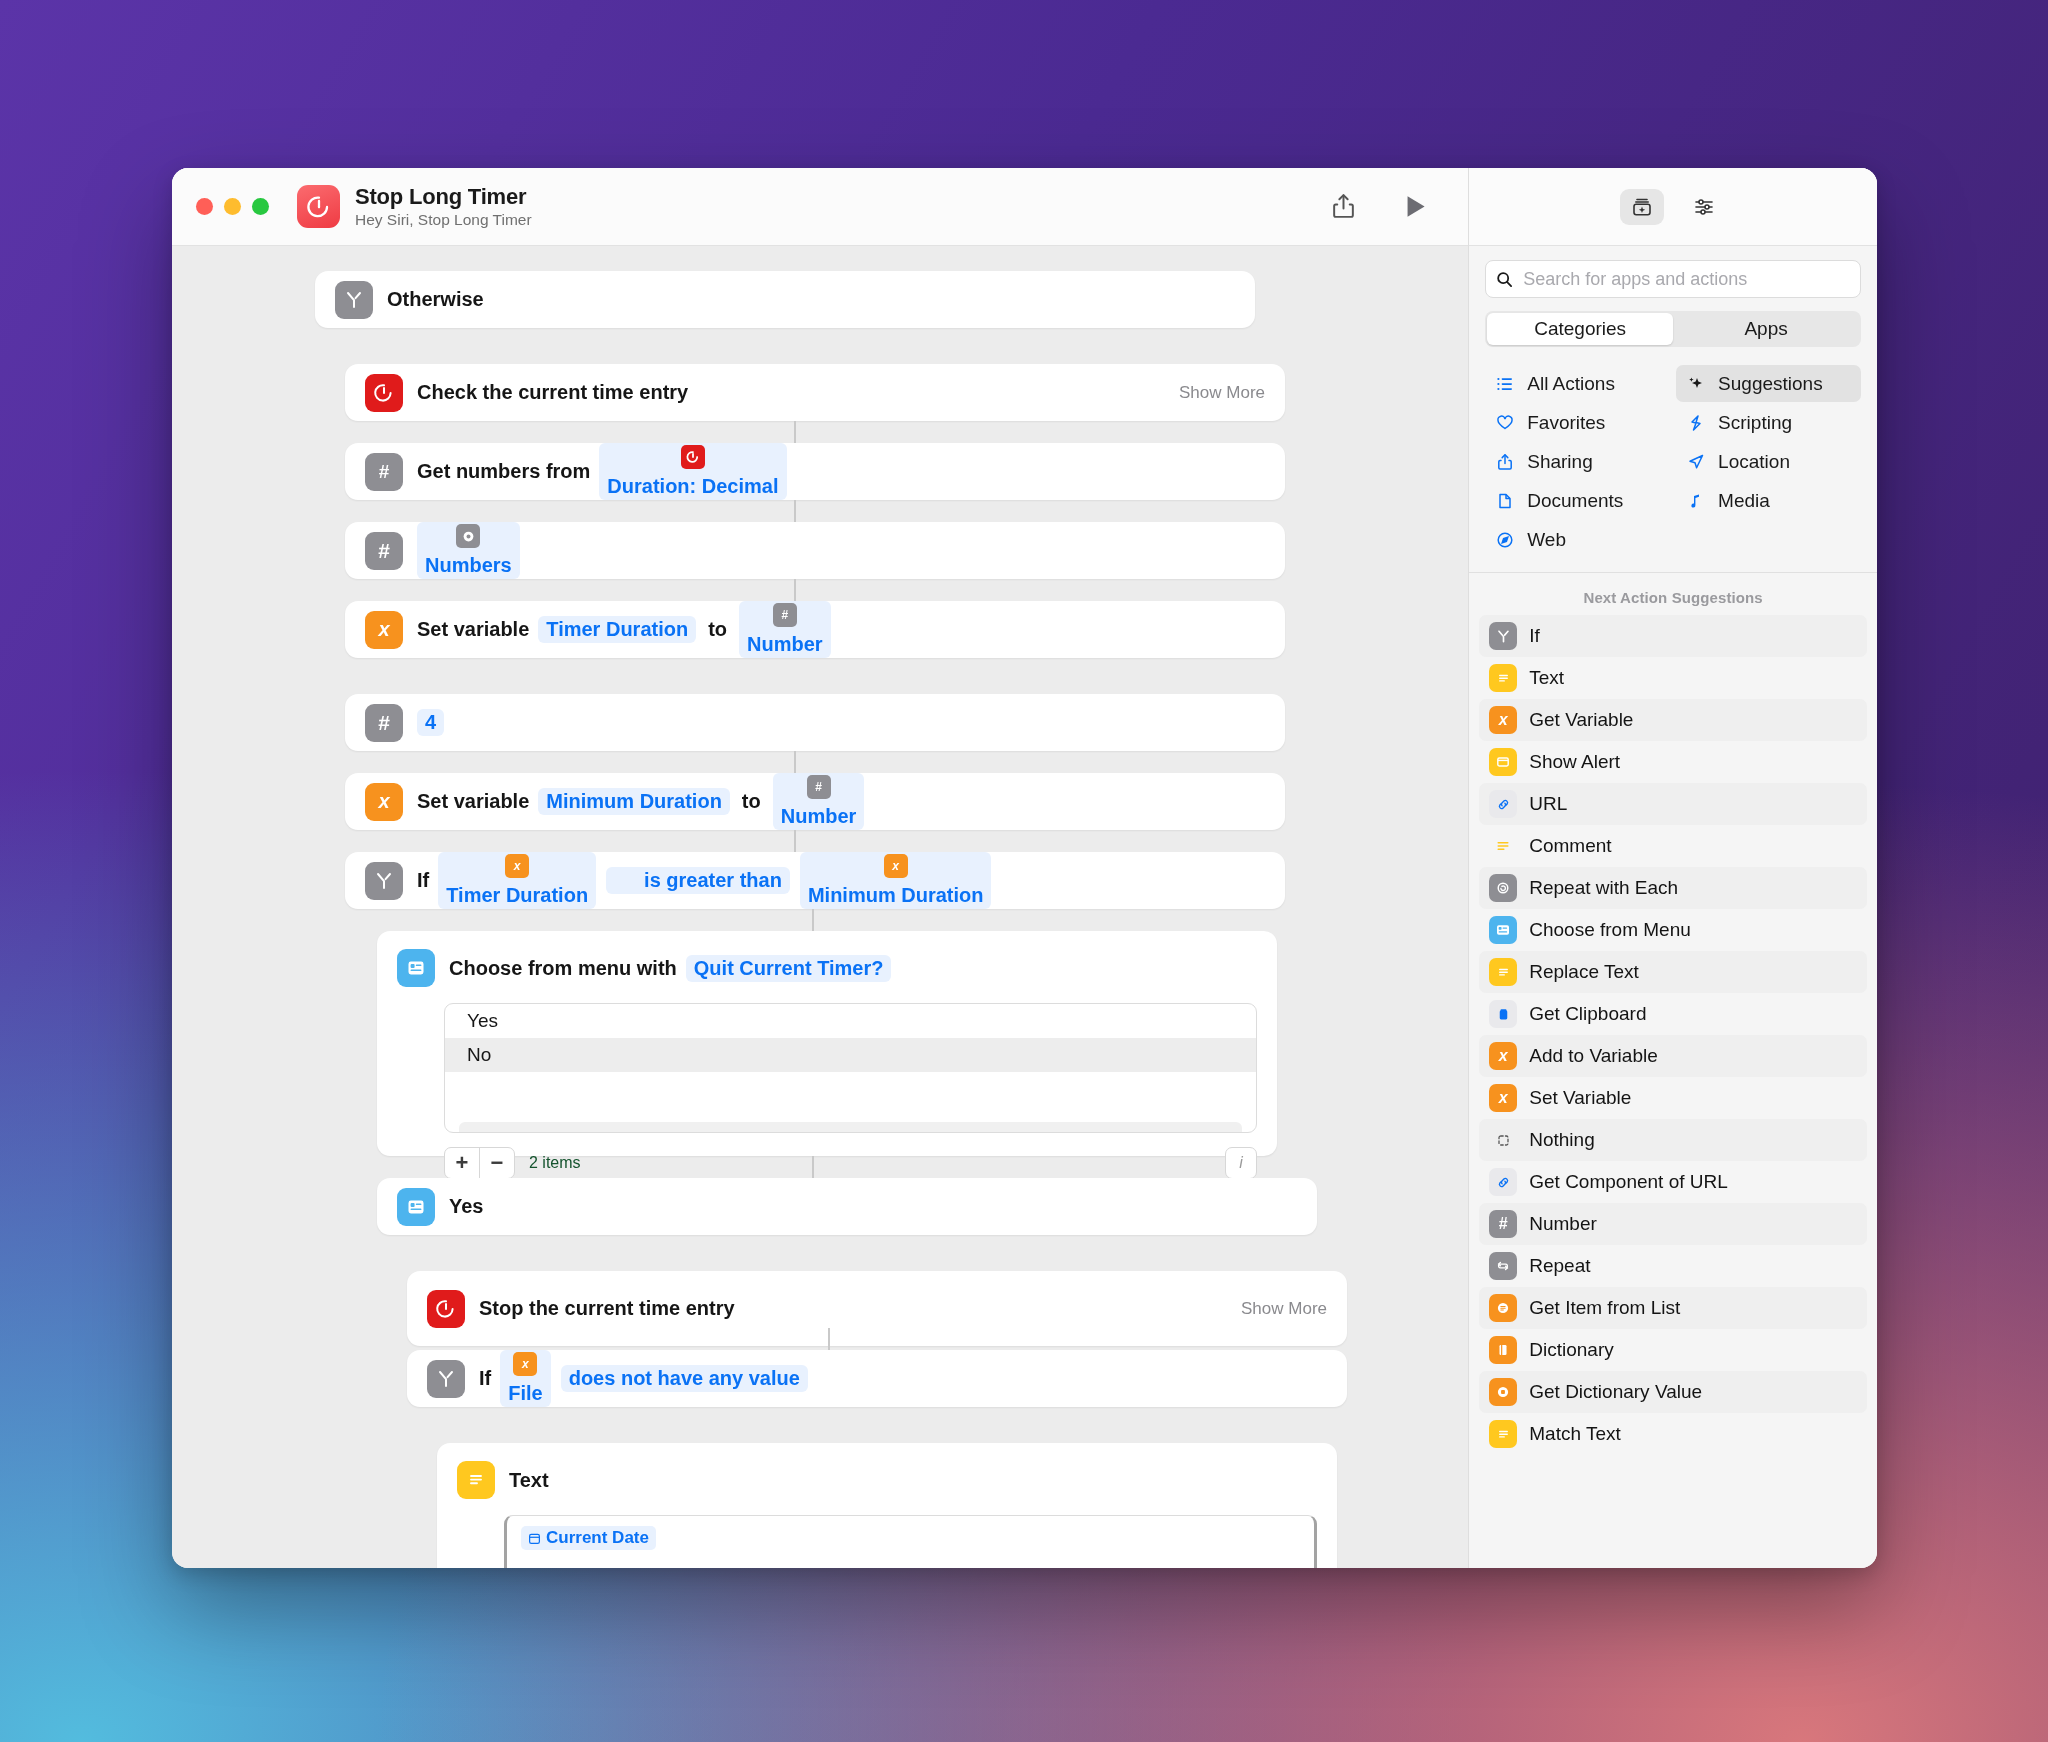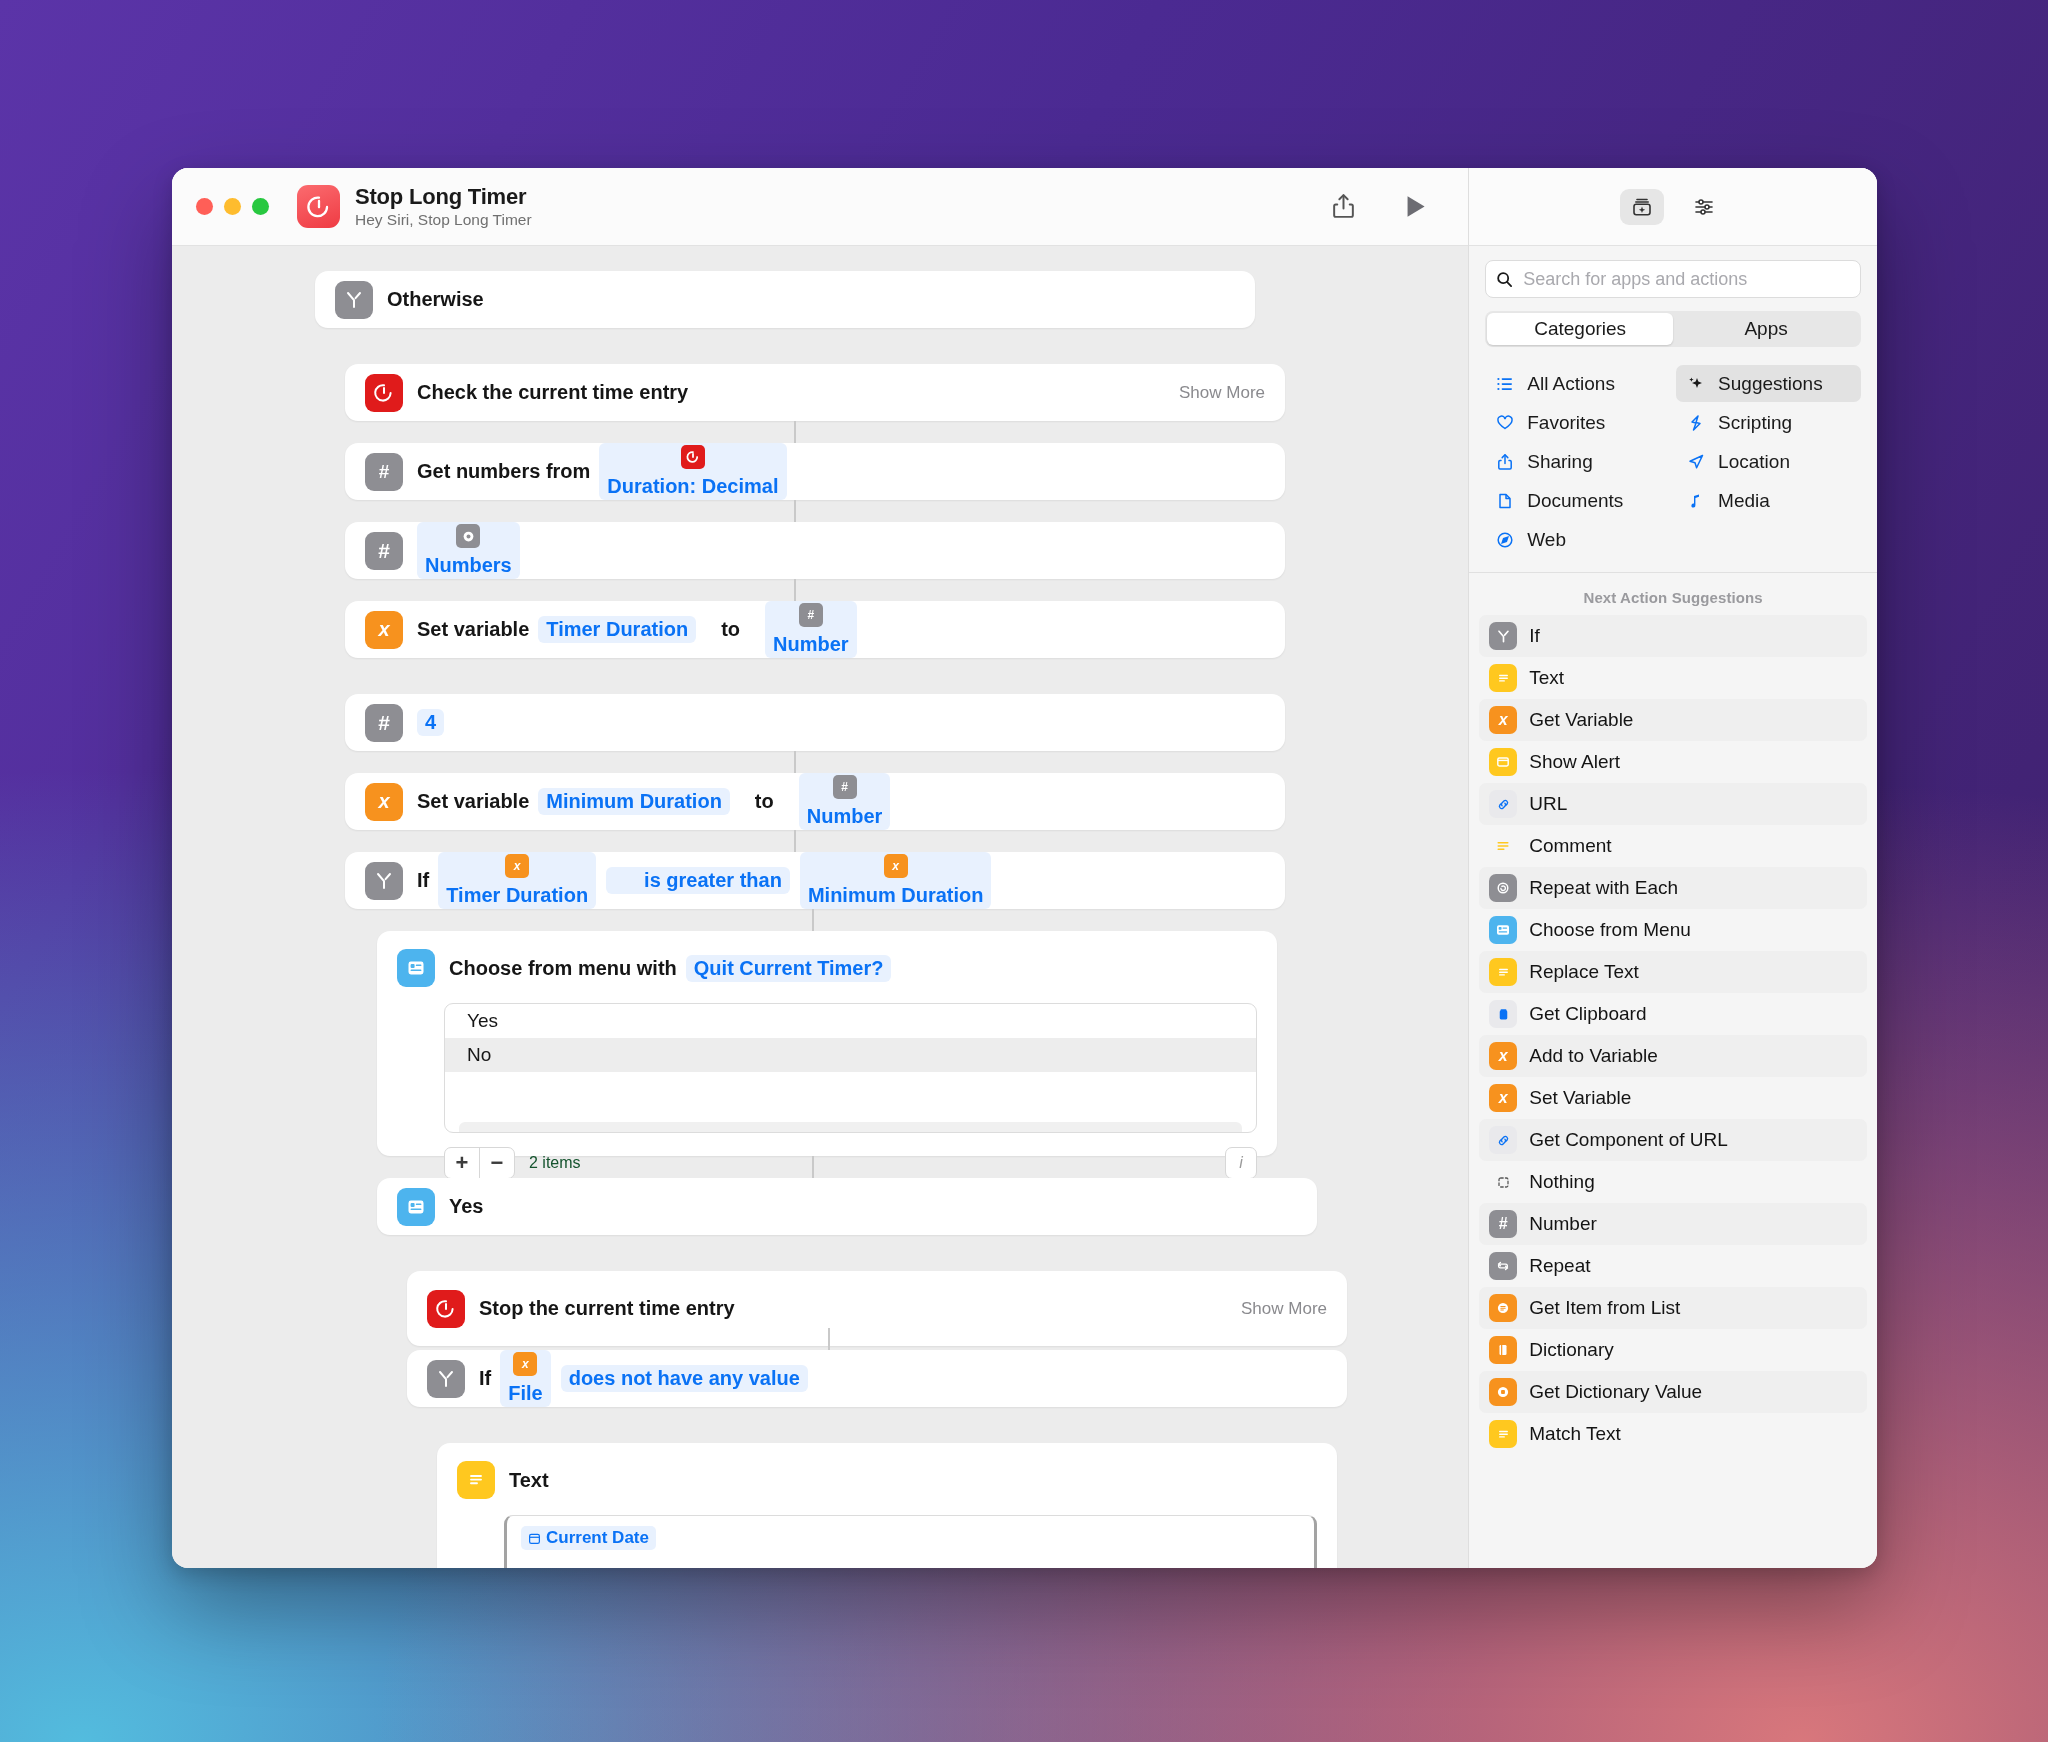--- a/index.html
+++ b/index.html
@@ -57,21 +57,21 @@
   .showmore { margin-left:auto; font-size:17px; font-weight:400; color:#8a8a8e; }
   .tok {
     display:inline-flex; align-items:center; gap:6px;
     background:#e8f1fe; color:#0a72f5; border-radius:6px;
     padding:2px 8px; font-weight:700; font-size:20px; white-space:nowrap;flex-direction:column;
   }
   .tok-plain { background:#e8f1fe; color:#0a72f5; }
   .tok-ic { width:24px; height:24px; border-radius:5px; display:inline-flex;
             align-items:center; justify-content:center; font-size:14px; color:#fff; flex:none;}
   .lbl { margin-right:9px; }
-  .gap { margin:0 25px; }
+  .gap { margin:0 12px; }
 
   .menu-card { display:block; padding:18px 20px 0; }
   .menu-head { display:flex; align-items:center; }
   .menu-list {
     margin:16px 0 0 47px; border:1px solid #dcdcdc; border-radius:9px;
     background:#fff; height:128px; overflow:hidden; position:relative;
   }
   .menu-item { height:34px; display:flex; align-items:center; padding:0 22px;
                font-size:19px; font-weight:400; color:#161616; }
   .menu-item.sel { background:#ededed; }
@@ -594,35 +594,35 @@
         </div>
       <div class="sug">
           <span class="sug-ic" style="background:#f7921e;font-style:italic">x</span>
           <span>Add to Variable</span>
         </div>
       <div class="sug">
           <span class="sug-ic" style="background:#f7921e;font-style:italic">x</span>
           <span>Set Variable</span>
         </div>
       <div class="sug">
+          <span class="sug-ic" style="background:transparent">
+            <svg width="15" height="15" viewBox="0 0 20 20" fill="none" stroke="#555" stroke-width="1.7" stroke-linecap="round" stroke-dasharray="3.4 3">
+              <rect x="4" y="4" width="12" height="12" rx="2.2"></rect>
+            </svg>
+          </span>
+          <span>Nothing</span>
+        </div>
+      <div class="sug">
           <span class="sug-ic" style="background:#e9e9ec">
             <svg width="15" height="15" viewBox="0 0 20 20" fill="none" stroke="#0a72f5" stroke-width="1.8" stroke-linecap="round">
               <path d="M8.2 11.8 A3 3 0 0 1 8.2 7.6 L10.6 5.2 A3 3 0 0 1 14.8 9.4 L13.6 10.6"></path>
               <path d="M11.8 8.2 A3 3 0 0 1 11.8 12.4 L9.4 14.8 A3 3 0 0 1 5.2 10.6 L6.4 9.4"></path>
             </svg>
           </span>
           <span>Get Component of URL</span>
-        </div>
-      <div class="sug">
-          <span class="sug-ic" style="background:transparent">
-            <svg width="15" height="15" viewBox="0 0 20 20" fill="none" stroke="#555" stroke-width="1.7" stroke-linecap="round" stroke-dasharray="3.4 3">
-              <rect x="4" y="4" width="12" height="12" rx="2.2"></rect>
-            </svg>
-          </span>
-          <span>Nothing</span>
         </div>
       <div class="sug">
           <span class="sug-ic" style="background:#8e8e93">#</span>
           <span>Number</span>
         </div>
       <div class="sug">
           <span class="sug-ic" style="background:#8e8e93">
             <svg width="16" height="16" viewBox="0 0 20 20" fill="none" stroke="#fff" stroke-width="1.7" stroke-linecap="round">
               <path d="M5 7.6 H13 A2.4 2.4 0 0 1 15 11.5"></path>
               <path d="M6.8 5.6 L4.6 7.6 L6.8 9.6"></path>

